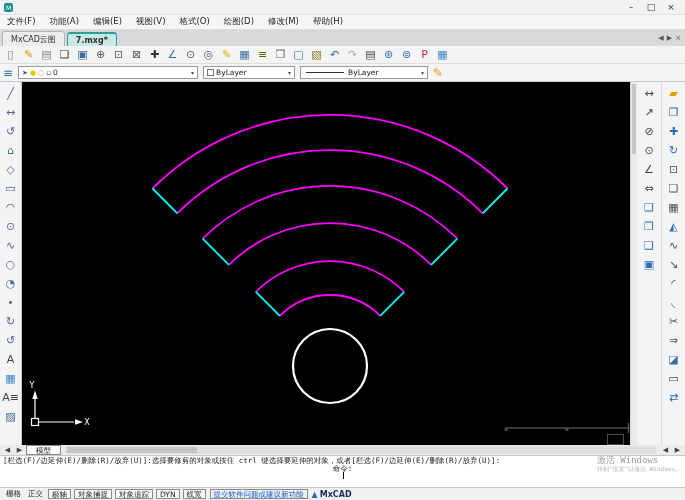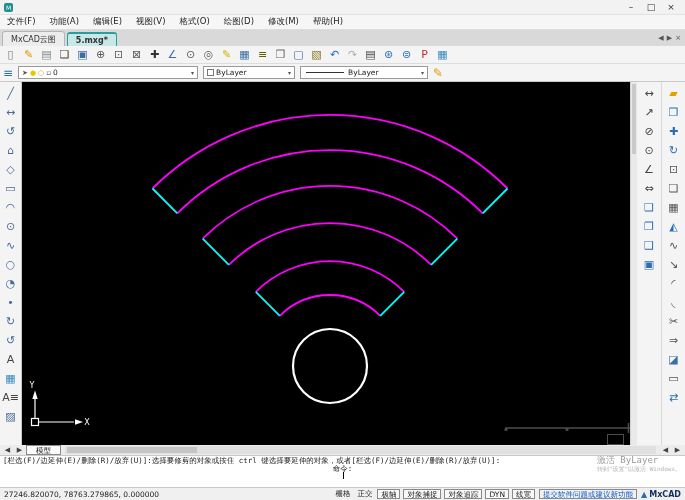--- a/index.html
+++ b/index.html
@@ -103,21 +103,21 @@
     <span class="menu-item item">视图(V)</span>
     <span class="menu-item item">格式(O)</span>
     <span class="menu-item item">绘图(D)</span>
     <span class="menu-item item">修改(M)</span>
     <span class="menu-item item">帮助(H)</span>
   </div>
 
 <div class="tabrow">
   <span id="doc-tabs" style="display:flex;align-items:flex-end;">
       <span class="doc-tab item">MxCAD云图</span>
-      <span class="doc-tab item active">5.mxg*</span>
+      <span class="doc-tab item active">7.mxg*</span>
     </span>
   <div class="tab-controls">
     <span>◀</span>
     <span>▶</span>
     <span>×</span>
   </div>
 </div>
 
 <div class="toolbar">
     <span class="tb-icon item" style="color: rgb(122, 122, 122);">▯</span>
@@ -284,27 +284,26 @@
   <span class="mr-btn">▶</span>
 </div>
 
 <div class="cmdarea">
   <div><span class="cmd-line item">[栏选(F)/边延伸(E)/删除(R)/放弃(U)]:</span><span class="cmd-line item">选择要修剪的对象或按住 ctrl 键选择要延伸的对象，或者</span><span class="cmd-line item">[栏选(F)/边延伸(E)/删除(R)/放弃(U)]:</span></div>
   <div class="prompt-row">
     <span class="cmd-line">命令:</span>
     <span class="cursor"></span>
   </div>
   <div class="watermark">
-    <div class="wm1">激活 ByLayer</div>
+    <div class="wm1">激活 Windows</div>
     <div class="wm2">转到"设置"以激活 Windows。</div>
   </div>
 </div>
 
 <div class="statusbar">
-  <span class="coords">27246.820070, 78763.279865, 0.000000</span>
   <span class="toggles">
       <span class="item">栅格</span>
       <span class="item">正交</span>
       <span class="item boxed">极轴</span>
       <span class="item boxed">对象捕捉</span>
       <span class="item boxed">对象追踪</span>
       <span class="item boxed">DYN</span>
       <span class="item boxed">线宽</span>
     </span>
   <span class="feedback-link">提交软件问题或建议新功能</span>

